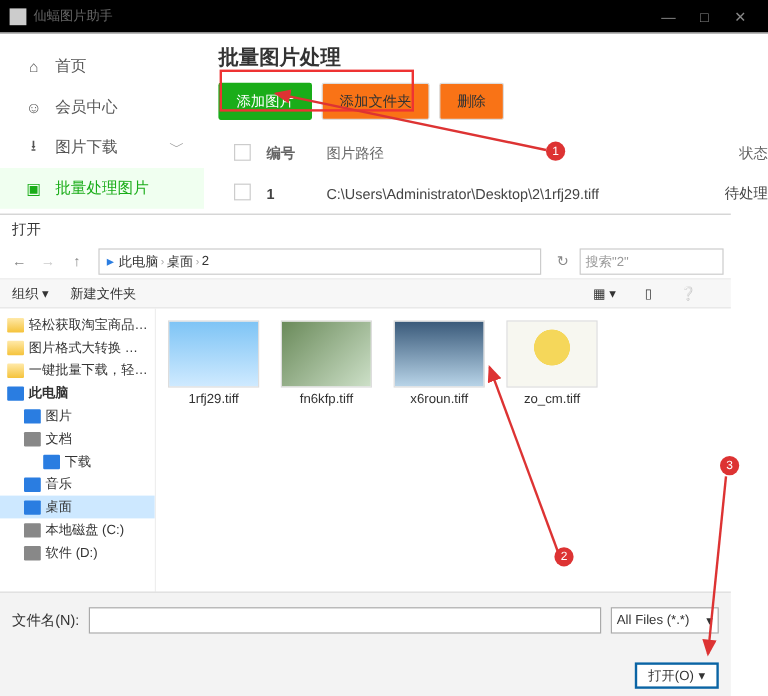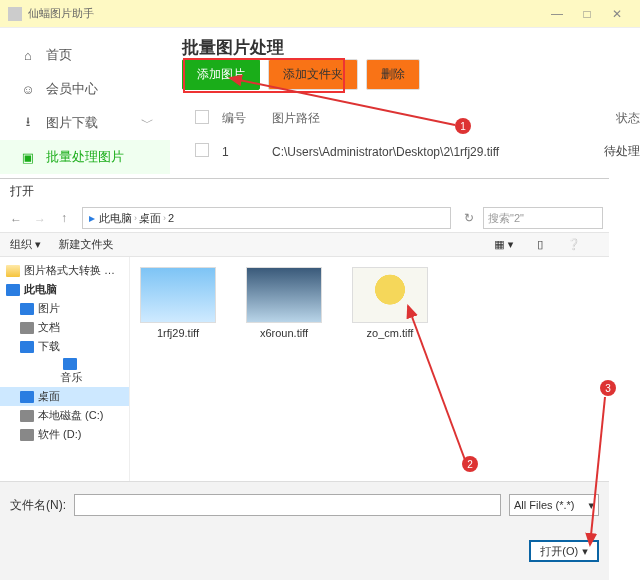--- a/index.html
+++ b/index.html
@@ -1,60 +1,60 @@
 <!DOCTYPE html>
 <html><head>
 <meta charset="utf-8">
 <style>
 * { box-sizing: border-box; margin: 0; padding: 0; font-family: "Microsoft YaHei", sans-serif; }
 body { width: 640px; height: 580px; background: #fff; font-size: 12px; color: #333; position: relative; overflow: hidden; }
-.titlebar { height: 28px; display: flex; align-items: center; padding: 0 8px; border-bottom: 1px solid #eee; background: #fef9c3; }
+.titlebar { height: 28px; display: flex; align-items: center; padding: 0 8px; border-bottom: 1px solid #eee; background: #000000; }
 .titlebar .app-icon { width: 14px; height: 14px; background: #ccc; margin-right: 6px; }
 .titlebar .title { font-size: 11px; color: #666; flex: 1; }
 .titlebar .winbtn { width: 30px; text-align: center; color: #888; font-size: 12px; }
 .app-body { display: flex; height: 150px; }
 .sidebar { width: 170px; padding: 10px 0; }
 .nav-item { display: flex; align-items: center; padding: 8px 20px; font-size: 13px; color: #555; position: relative; }
 .nav-item.active { color: #1aad19; background: #f0fff0; }
 .nav-item .ico { width: 16px; height: 16px; margin-right: 10px; display: inline-flex; align-items: center; justify-content: center; }
 .nav-item .chev { position: absolute; right: 16px; color: #999; }
 .main { flex: 1; padding: 8px 0 0 12px; }
-.page-title { font-size: 17px; font-weight: bold; margin-bottom: 0; }
+.page-title { font-size: 17px; font-weight: bold; margin-bottom: 10px; }
 .btn-row { display: flex; gap: 8px; }
 .btn { padding: 6px 14px; border: 1px solid #ddd; background: #f97316; font-size: 12px; border-radius: 2px; }
 .btn.primary { background: #1aad19; color: #fff; border-color: #1aad19; }
 .annot-box { position: absolute; border: 2px solid #e33; pointer-events: none; }
 .table-hdr { display: flex; align-items: center; padding: 8px 0; color: #666; font-size: 12px; margin-top: 12px; }
 .table-row { display: flex; align-items: center; padding: 8px 0; font-size: 12px; color: #444; }
 .chk { width: 14px; height: 14px; border: 1px solid #ccc; display: inline-block; }
 .col-chk { width: 40px; text-align: center; }
-.col-num { width: 50px; }
+.col-num { width: 50px; font-weight: bold; }
 .col-path { flex: 1; }
 .col-status { width: 60px; text-align: right; }
 .dialog { position: absolute; top: 178px; left: 0; width: 609px; height: 402px; background: #fff; border-top: 1px solid #ccc; }
 .dlg-title { padding: 4px 10px; font-size: 12px; }
 .dlg-nav { display: flex; align-items: center; background: #fff; border-bottom: 1px solid #e5e5e5; padding: 3px 6px; gap: 4px; }
 .dlg-nav .arr { width: 20px; height: 20px; display: flex; align-items: center; justify-content: center; color: #888; border: 1px solid transparent; }
 .dlg-nav .crumb { font-size: 11px; color: #333; }
 .dlg-nav .sep { color: #aaa; font-size: 9px; margin: 0 2px; }
 .dlg-nav .path-box { flex: 1; display: flex; align-items: center; border: 1px solid #ccc; padding: 2px 6px; margin: 0 4px; height: 22px; }
 .dlg-nav .search-box { width: 120px; border: 1px solid #ccc; height: 22px; display: flex; align-items: center; padding: 0 4px; color: #999; font-size: 11px; }
 .dlg-tools { display: flex; align-items: center; padding: 4px 10px; background: #f7f7f7; border-bottom: 1px solid #e5e5e5; font-size: 11px; }
 .dlg-tools span { margin-right: 18px; color: #333; }
 .dlg-tools .right { margin-left: auto; display: flex; gap: 6px; color: #555; }
 .dlg-body { display: flex; height: 270px; }
 .tree { width: 130px; border-right: 1px solid #eee; padding: 4px 0; overflow: hidden; }
 .tree-item { display: flex; align-items: center; padding: 2px 6px; font-size: 11px; color: #333; white-space: nowrap; }
 .tree-item .ti { width: 14px; height: 12px; margin-right: 4px; display: inline-block; }
 .tree-item.sel { background: #cde8ff; }
 .fld-yellow { background: linear-gradient(#ffe9a8,#f5c33b); border-radius: 1px; }
-.content { flex: 1; padding: 10px; display: flex; gap: 30px; align-items: flex-start; }
+.content { flex: 1; padding: 10px; display: flex; gap: 18px; align-items: flex-start; }
 .thumb { width: 76px; text-align: center; font-size: 11px; }
 .thumb .pic { width: 76px; height: 56px; border: 1px solid #ddd; margin-bottom: 4px; }
-.dlg-bottom { position: absolute; bottom: 0; left: 0; right: 0; background: #f3f3f3; padding: 12px 10px 18px; border-top: 1px solid #ddd; }
+.dlg-bottom { position: absolute; bottom: 0; left: 0; right: 0; background: #f3f3f3; padding: 12px 10px 6px; border-top: 1px solid #ddd; }
 .bottom-row { display: flex; align-items: center; gap: 8px; }
 .bottom-row label { font-size: 12px; }
 .fname-input { flex: 1; height: 22px; border: 1px solid #aaa; background: #fff; padding: 0 4px; }
 .filter { width: 90px; height: 22px; border: 1px solid #aaa; background: #fff; font-size: 11px; display: flex; align-items: center; padding: 0 4px; justify-content: space-between; }
 .open-btn { width: 70px; height: 22px; border: 2px solid #0a64a4; background: #fff; font-size: 11px; display: flex; align-items: center; justify-content: center; }
 .badge { position: absolute; width: 16px; height: 16px; background: #d33; border-radius: 50%; color: #fff; font-size: 10px; display: flex; align-items: center; justify-content: center; }
 svg.arrow { position: absolute; pointer-events: none; }
 </style>
 </head>
 <body>
@@ -137,59 +137,71 @@
     <div class="right">
       <span>▦ ▾</span>
       <span>▯</span>
       <span style="color:#2a7de1">❔</span>
     </div>
   </div>
   <div class="dlg-body">
     <div class="tree" id="tree">
         <div class="tree-item">
           <span class="ti fld-yellow"></span>
+          <span>轻松获取淘宝商品…</span>
+        </div>
+        <div class="tree-item">
+          <span class="ti fld-yellow"></span>
           <span>图片格式大转换 …</span>
+        </div>
+        <div class="tree-item">
+          <span class="ti fld-yellow"></span>
+          <span>一键批量下载，轻…</span>
         </div>
         <div class="tree-item" style="font-weight: bold;">
           <span class="ti " style="background: rgb(42, 125, 225); border-radius: 1px;"></span>
           <span>此电脑</span>
         </div>
         <div class="tree-item" style="padding-left: 20px;">
           <span class="ti " style="background: rgb(42, 125, 225); border-radius: 1px;"></span>
           <span>图片</span>
         </div>
         <div class="tree-item" style="padding-left: 20px;">
           <span class="ti " style="background: rgb(136, 136, 136); border-radius: 1px;"></span>
           <span>文档</span>
         </div>
-        <div class="tree-item" style="padding-left: 20px;">
+        <div class="tree-item" style="padding-left: 20px; margin-left: 16px;">
           <span class="ti " style="background: rgb(42, 125, 225); border-radius: 1px;"></span>
           <span>下载</span>
         </div>
-        <div class="tree-item" style="padding-left: 20px; flex-direction: column;">
+        <div class="tree-item" style="padding-left: 20px;">
           <span class="ti " style="background: rgb(42, 125, 225); border-radius: 1px;"></span>
           <span>音乐</span>
         </div>
         <div class="tree-item sel" style="padding-left: 20px;">
           <span class="ti " style="background: rgb(42, 125, 225); border-radius: 1px;"></span>
           <span>桌面</span>
         </div>
         <div class="tree-item" style="padding-left: 20px;">
           <span class="ti " style="background: rgb(136, 136, 136); border-radius: 1px;"></span>
           <span>本地磁盘 (C:)</span>
         </div>
         <div class="tree-item" style="padding-left: 20px;">
           <span class="ti " style="background: rgb(136, 136, 136); border-radius: 1px;"></span>
           <span>软件 (D:)</span>
         </div>
       </div>
     <div class="content" id="thumbs">
         <div class="thumb">
           <div class="pic" style="background: linear-gradient(rgb(126, 196, 245), rgb(207, 234, 255));"></div>
           <div>1rfj29.tiff</div>
+        </div>
+        <div class="thumb">
+          <div class="pic" style="background: linear-gradient(135deg, rgb(106, 138, 90), rgb(205, 224, 200));"></div>
+          <div>fn6kfp.tiff</div>
         </div>
         <div class="thumb">
           <div class="pic" style="background: linear-gradient(rgb(58, 90, 122), rgb(184, 212, 232));"></div>
           <div>x6roun.tiff</div>
         </div>
         <div class="thumb">
           <div class="pic" style="background: radial-gradient(circle at 50% 40%, rgb(245, 215, 90) 30%, rgb(247, 247, 240) 31%);"></div>
           <div>zo_cm.tiff</div>
         </div>
       </div>

